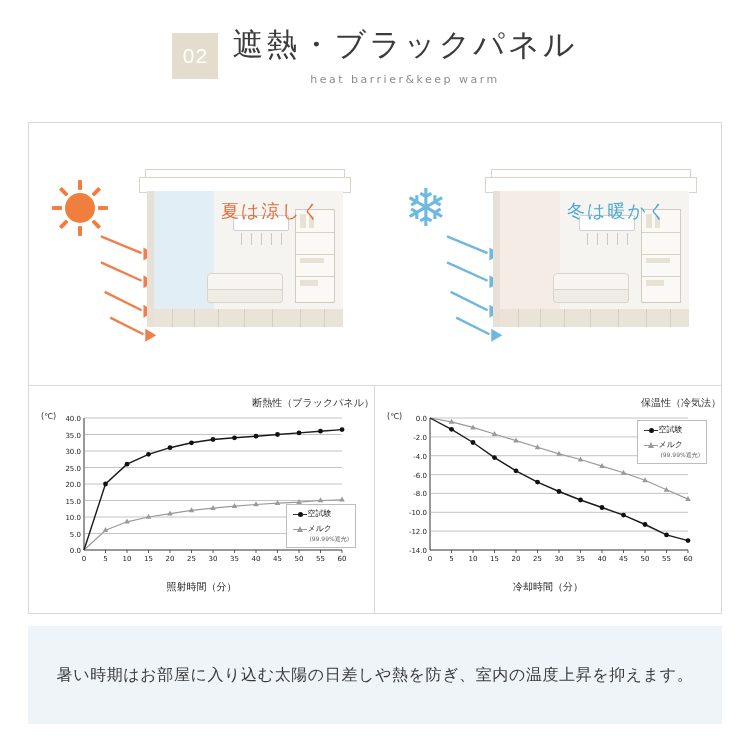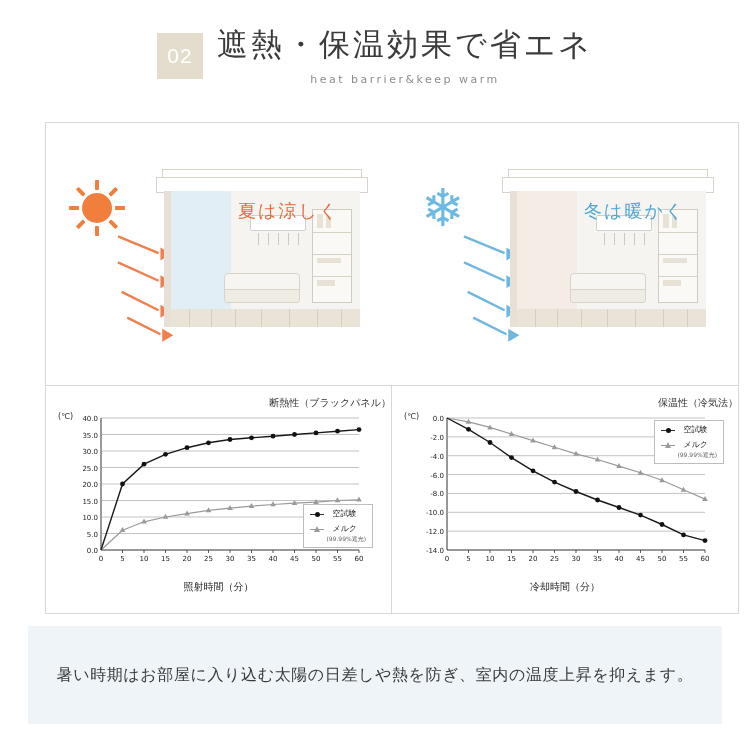--- a/index.html
+++ b/index.html
@@ -57,21 +57,21 @@
     font-size: 11px;
     color: #8d8d8d;
     letter-spacing: 2.5px;
     margin-top: 10px;
     font-family: "DejaVu Sans", sans-serif;
   }
 
   
   .panel {
     position: absolute;
-    left: 45px;
+    left: 28px;
     top: 122px;
     width: 694px;
     height: 492px;
     border: 1px solid #d8d8d8;
     box-sizing: border-box;
     background: #fff;
   }
 
   .illus-row {
     position: relative;
@@ -299,21 +299,21 @@
   .legend-box {
     position: absolute;
     border: 1px solid #bdbdbd;
     background: #fff;
     padding: 4px 6px;
     font-size: 8px;
     color: #222;
     font-family: "DejaVu Sans", sans-serif;
     line-height: 1.35;
   }
-  .legend-row { display: flex; align-items: center; gap: 8px; white-space: nowrap; }
+  .legend-row { display: flex; align-items: center; gap: 0; white-space: nowrap; }
   .legend-note { font-size: 6px; color: #666; margin-left: 16px; }
   .lg-line { display: inline-block; width: 14px; height: 1px; background: #333; position: relative; }
   .lg-line.gray { background: #9a9a9a; }
   .lg-dot { position: absolute; left: 5px; top: -2px; width: 5px; height: 5px; border-radius: 50%; background: #111; }
   .lg-tri { position: absolute; left: 4px; top: -3px; width: 0; height: 0; border-left: 3px solid transparent; border-right: 3px solid transparent; border-bottom: 6px solid #9a9a9a; }
 
   
   .note {
     position: absolute;
     left: 28px;
@@ -336,21 +336,21 @@
   }
 </style>
 </head>
 <body>
 
 <div class="page">
 
   <div class="header">
     <div class="num-badge">02</div>
     <div class="title-wrap">
-      <div class="main-title">遮熱・保温効果で省エネ</div>
+      <div class="main-title">遮熱・ブラックパネル</div>
       <div class="sub-title">heat barrier&amp;keep warm</div>
     </div>
   </div>
 
   <div class="panel">
 
     <div class="illus-row">
 
       <div class="scene left">
         <div class="sun">

